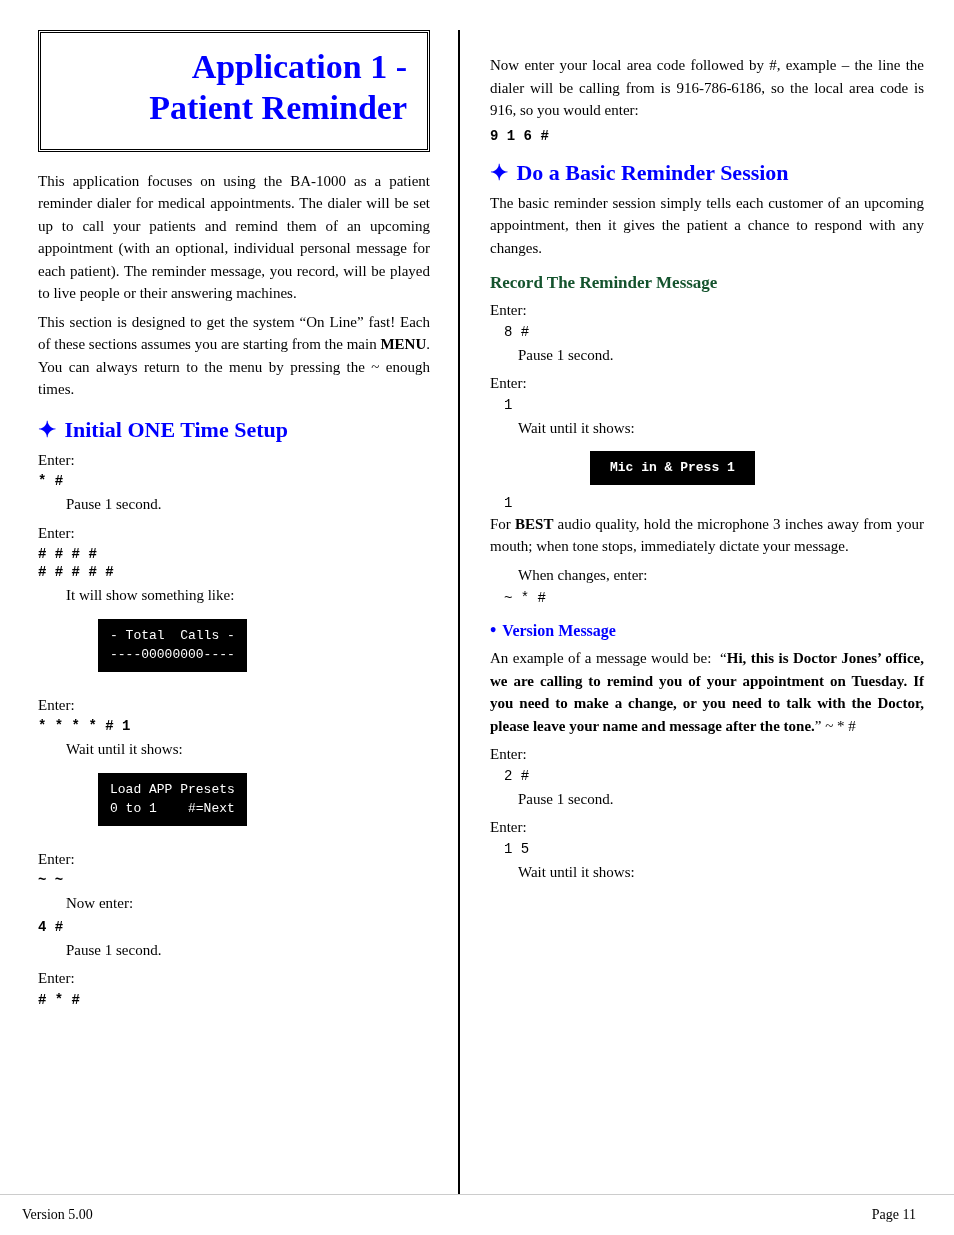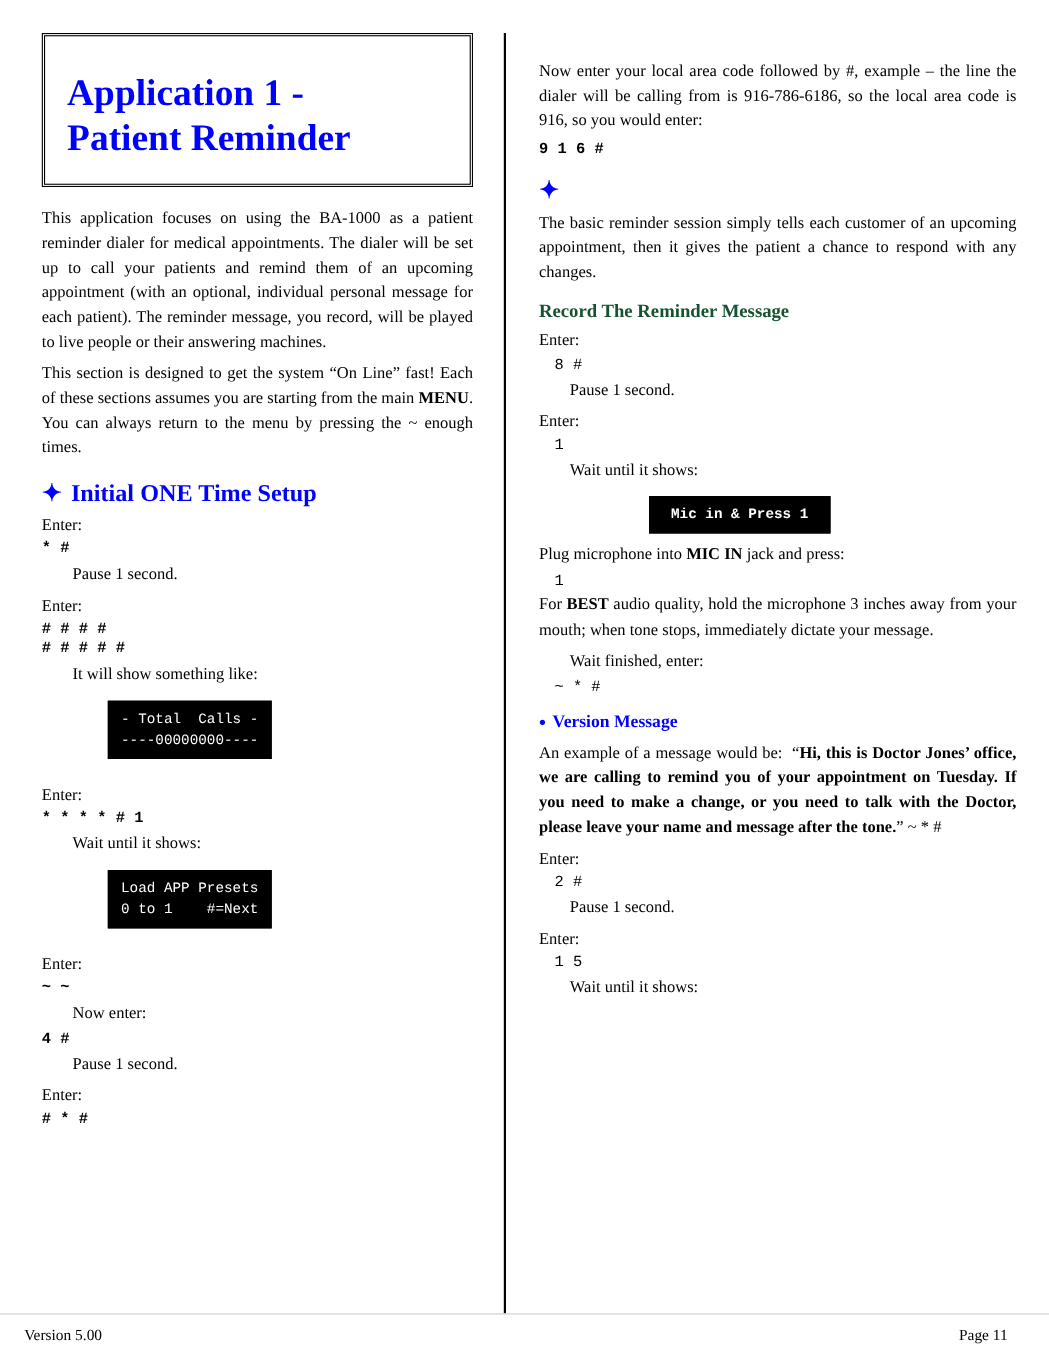--- a/index.html
+++ b/index.html
@@ -29,22 +29,22 @@
     }
     .right-col {
       width: 494px;
       padding: 0 30px 0 30px;
       margin-top: 24px;
     }
 
     
     .title-box {
       border: 3px double #000;
-      padding: 32px 20px 20px 20px;
-      text-align: left;
+      padding: 14px 20px 20px 20px;
+      text-align: right;
       margin-bottom: 18px;
     }
     .title-box h1 {
       font-size: 34px;
       font-weight: bold;
       color: #00f;
       font-family: Times New Roman, serif;
       line-height: 1.2;
     }
 
@@ -206,43 +206,41 @@
 
     <div class="right-col">
 
       <p>
         Now enter your local area code followed by #, example – the line the dialer will be calling from is 916-786-6186, so the local area code is 916, so you would enter:
       </p>
       <div class="code-line" style="margin-bottom:10px;">9 1 6 #</div>
 
       <div class="section-heading">
         <span class="diamond">✦</span>
+        <span>Do a Basic Reminder Session</span>
       </div>
 
       <p>The basic reminder session simply tells each customer of an upcoming appointment, then it gives the patient a chance to respond with any changes.</p>
 
       <div class="subsection-heading">Record The Reminder Message</div>
 
       <p class="enter-label-left">Enter:</p>
       <div class="code-indent">8 #</div>
       <p class="pause-label">Pause 1 second.</p>
       <p class="enter-label-left">Enter:</p>
       <div class="code-indent">1</div>
       <p class="wait-label">Wait until it shows:</p>
 
       <div class="screen-box-right"><span>Mic in &amp; Press 1</span></div>
 
-      <p>
-        Plug microphone into <span class="bold">MIC IN</span> jack and press:
-      </p>
       <div class="code-indent">1</div>
       <p>
         For <span class="bold">BEST</span> audio quality, hold the microphone 3 inches away from your mouth; when tone stops, immediately dictate your message.
       </p>
-      <p class="note-text">Wait finished, enter:</p>
+      <p class="note-text">When changes, enter:</p>
       <div class="code-indent">~ * #</div>
 
       <div class="bullet-heading">
         <span class="bullet-dot">•</span>
         <span>Version Message</span>
       </div>
 
       <p>
         An example of a message would be:&nbsp; “<span class="bold">Hi, this is Doctor Jones’ office, we are calling to remind you of your appointment on Tuesday.  If you need to make a change, or you need to talk with the Doctor, please leave your name and message after the tone.</span>” ~ * #
       </p>

